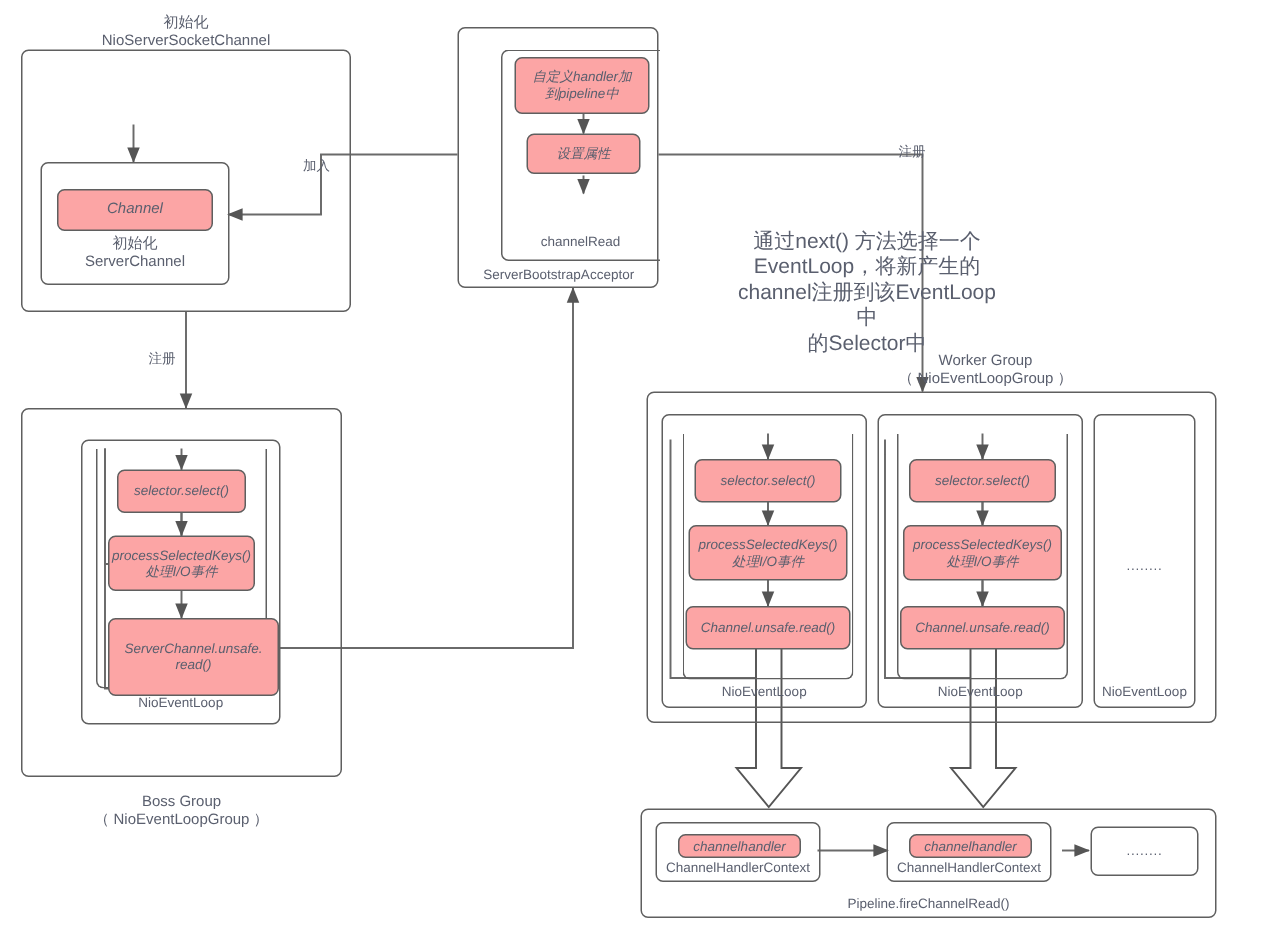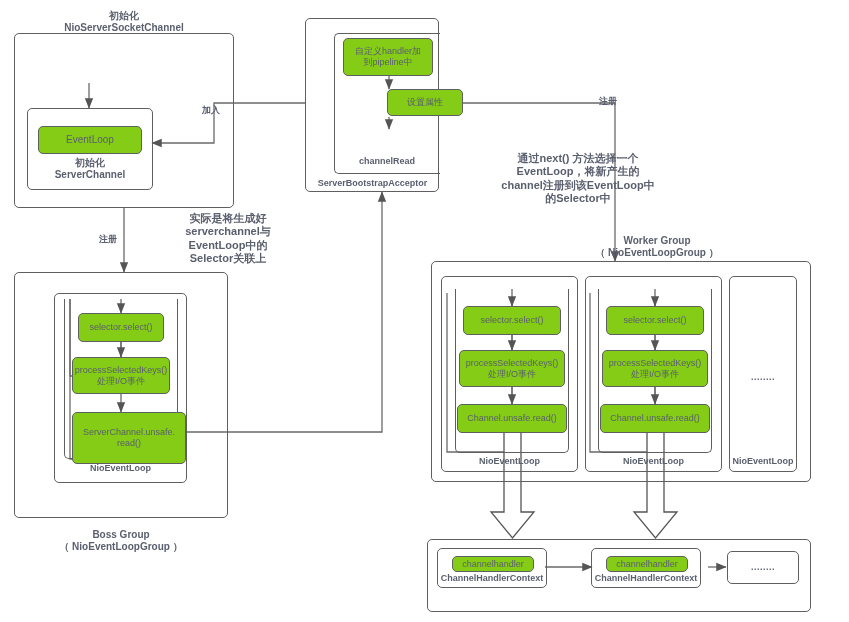--- a/index.html
+++ b/index.html
@@ -22,40 +22,40 @@
     border-radius:5px;
     background:transparent;
   }
   .lbl{
     position:absolute;
     text-align:center;
     line-height:1.22;
     color:#5a5f6e;
     white-space:pre-line;
     box-sizing:border-box;
-    font-weight:bold;
   }
   .cell{
     position:absolute;
     box-sizing:border-box;
     border:1.3px solid #5f5f5f;
     border-radius:5px;
     display:flex;
     align-items:center;
     justify-content:center;
     text-align:center;
     line-height:1.2;
     color:#5a5f6e;
     white-space:pre-line;
-    background:#84cc16;
+    background:#fca5a5;
+    font-style:italic;
   }
   svg.arrowlayer{position:absolute;left:0;top:0;width:849px;height:622px;overflow:visible;pointer-events:none;}
   .f10{font-size:10px;}
   .f9{font-size:9px;}
-  .f8{font-size:11px;}
+  .f8{font-size:14px;}
   .dots{letter-spacing:0.5px;}
 </style>
 </head>
 <body>
 
 <div id="canvas">
 
   <svg class="arrowlayer">
     <defs>
       <marker id="ar" markerWidth="9" markerHeight="9" refX="7.5" refY="3.6" orient="auto">
@@ -107,54 +107,50 @@
   </svg>
 
   <div class="lbl f10" style="left:14px;top:10px;width:220px;">初始化
 NioServerSocketChannel</div>
 
   <div class="box" style="left:14px;top:33px;width:220px;height:175px;"></div>
 
 
   <div class="box" style="left:27px;top:108px;width:126px;height:82px;"></div>
 
-  <div class="cell f10" style="left:38px;top:126px;width:104px;height:28px;">EventLoop</div>
+  <div class="cell f10" style="left:38px;top:126px;width:104px;height:28px;">Channel</div>
 
   <div class="lbl f10" style="left:27px;top:157px;width:126px;">初始化
 ServerChannel</div>
 
   <div class="lbl f9" style="left:188px;top:105px;width:46px;">加入</div>
 
   <div class="box" style="left:305px;top:18px;width:134px;height:174px;"></div>
 
   <div class="box" style="left:334px;top:33px;width:106px;height:141px;border-right:none;border-radius:5px 0 0 5px;"></div>
 
   <div class="cell f9" style="left:343px;top:38px;width:90px;height:38px;">自定义handler加
 到pipeline中</div>
 
-  <div class="cell f9" style="left:351px;top:89px;width:76px;height:27px;margin-left:36px;">设置属性</div>
+  <div class="cell f9" style="left:351px;top:89px;width:76px;height:27px;">设置属性</div>
 
 
   <div class="lbl f9" style="left:334px;top:156px;width:106px;">channelRead</div>
 
   <div class="lbl f9" style="left:295px;top:178px;width:155px;">ServerBootstrapAcceptor</div>
 
   <div class="lbl f9" style="left:588px;top:96px;width:40px;">注册</div>
 
   <div class="lbl f8" style="left:490px;top:152px;width:176px;">通过next() 方法选择一个
 EventLoop，将新产生的
 channel注册到该EventLoop中
 的Selector中</div>
 
   <div class="lbl f9" style="left:88px;top:234px;width:40px;">注册</div>
 
-  <div class="lbl f8" style="left:172px;top:212px;width:112px;">实际是将生成好
-serverchannel与
-EventLoop中的
-Selector关联上</div>
 
 
   <div class="box" style="left:14px;top:272px;width:214px;height:246px;"></div>
 
   <div class="box" style="left:54px;top:293px;width:133px;height:190px;"></div>
 
   <div class="box" style="left:64px;top:299px;width:114px;height:160px;border-top:none;border-radius:0 0 5px 5px;"></div>
 
   <div class="cell f9" style="left:78px;top:313px;width:86px;height:29px;">selector.select()</div>
 
@@ -212,14 +208,15 @@
   <div class="cell f9" style="left:452px;top:556px;width:82px;height:16px;">channelhandler</div>
   <div class="lbl f9" style="left:437px;top:573px;width:110px;">ChannelHandlerContext</div>
 
   <div class="box" style="left:591px;top:548px;width:110px;height:40px;"></div>
   <div class="cell f9" style="left:606px;top:556px;width:82px;height:16px;">channelhandler</div>
   <div class="lbl f9" style="left:591px;top:573px;width:110px;">ChannelHandlerContext</div>
 
   <div class="box" style="left:727px;top:551px;width:72px;height:33px;"></div>
   <div class="lbl f9 dots" style="left:727px;top:562px;width:72px;">........</div>
 
+  <div class="lbl f9" style="left:427px;top:597px;width:384px;">Pipeline.fireChannelRead()</div>
 
 </div>
 
 </body></html>

